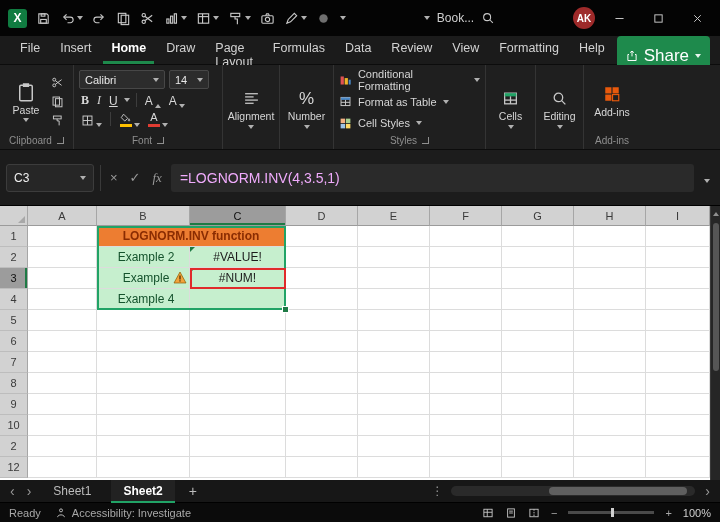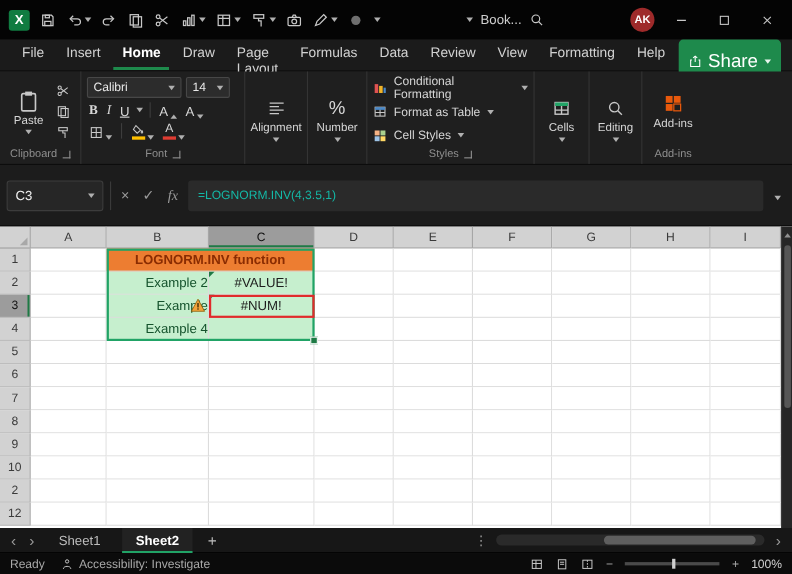--- a/index.html
+++ b/index.html
@@ -61,35 +61,35 @@
   .style-row svg{width:13px;height:13px}
   .w-align{width:57px}.w-num{width:54px}.w-styles{width:152px}.w-cells{width:50px}.w-edit{width:48px}.w-addins{width:56px}
   .addin-icon svg{width:18px;height:18px}
 
   
   .formulabar{position:absolute;top:150px;left:0;right:0;height:56px;background:#1c1c1c;display:flex;align-items:center;padding:0 6px;gap:6px;border-bottom:1px solid #000}
   .namebox{width:88px;height:28px;background:#262626;border:1px solid #3c3c3c;border-radius:3px;display:flex;align-items:center;justify-content:space-between;padding:0 7px;font-size:12px;color:#f0f0f0}
   .fdiv{width:1px;height:26px;background:#3a3a3a}
   .fx-btn{color:#9a9a9a;font-size:13px;padding:0 3px}
   .fx-btn.fx{font-style:italic;font-family:"Liberation Serif",serif}
-  .formula-field{flex:1;height:28px;background:#2a2a2a;border-radius:3px;display:flex;align-items:center;padding:0 9px;font-size:11px;color:#14b8a6}
+  .formula-field{flex:1;height:28px;background:#2a2a2a;border-radius:3px;display:flex;align-items:center;padding:0 9px;font-size:14px;color:#f0abfc}
   .fb-expand{color:#9a9a9a;padding:0 4px}
 
   
   .grid{position:absolute;top:206px;left:0;right:0;height:274px;background:#fff;overflow:hidden}
   .hdr-row{display:flex;height:20px}
   .corner-cell{width:28px;height:20px;background:#d2d2d2;border-right:1px solid #a6a6a6;border-bottom:1px solid #9b9b9b;position:relative}
   .corner-cell:after{content:"";position:absolute;right:2px;bottom:2px;border-left:7px solid transparent;border-bottom:7px solid #a8a8a8}
   .ch{height:20px;background:#d2d2d2;border-right:1px solid #a6a6a6;border-bottom:1px solid #9b9b9b;font-size:11px;color:#3a3a3a;display:flex;align-items:center;justify-content:center}
   .ch.sel{background:#9c9c9c;color:#101010;box-shadow:inset 0 -2px 0 #1e7a45}
   .grid-row{display:flex;height:21px}
   .rh{width:28px;background:#d2d2d2;border-right:1px solid #a6a6a6;border-bottom:1px solid #bdbdbd;font-size:11px;color:#3a3a3a;display:flex;align-items:center;justify-content:center}
   .rh.sel{background:#9c9c9c;color:#101010;box-shadow:inset -2px 0 0 #1e7a45}
   .cell{background:#fff;border-right:1px solid #dcdcdc;border-bottom:1px solid #dcdcdc;position:relative;font-size:12px;color:#1c1c1c;display:flex;align-items:center;justify-content:center;overflow:visible}
-  .cell.al{justify-content:flex-end;padding-left:6px}
+  .cell.al{justify-content:center;padding-left:6px}
   .cell.good{background:#C6EFCE}
   .cell.al .ct{color:#14522c}
   .cell.title-cell{background:#ED7D31;color:#8a2c02;font-weight:bold;font-size:12px}
   .cell.err-ind:before{content:"";position:absolute;top:0;left:0;border-top:5px solid #1e7a45;border-right:5px solid transparent}
   .warn{position:absolute;right:2px;top:3px}
   .warn svg{width:14px;height:14px}
   .vscroll{position:absolute;top:0;right:0;bottom:0;width:10px;background:#262626;border-left:1px solid #3a3a3a}
   .vscroll .up{position:absolute;top:6px;left:2px;width:0;height:0;border-left:3px solid transparent;border-right:3px solid transparent;border-bottom:4px solid #8f8f8f}
   .vthumb{position:absolute;top:17px;left:2px;width:6px;height:148px;background:#565656;border-radius:3px}
 

